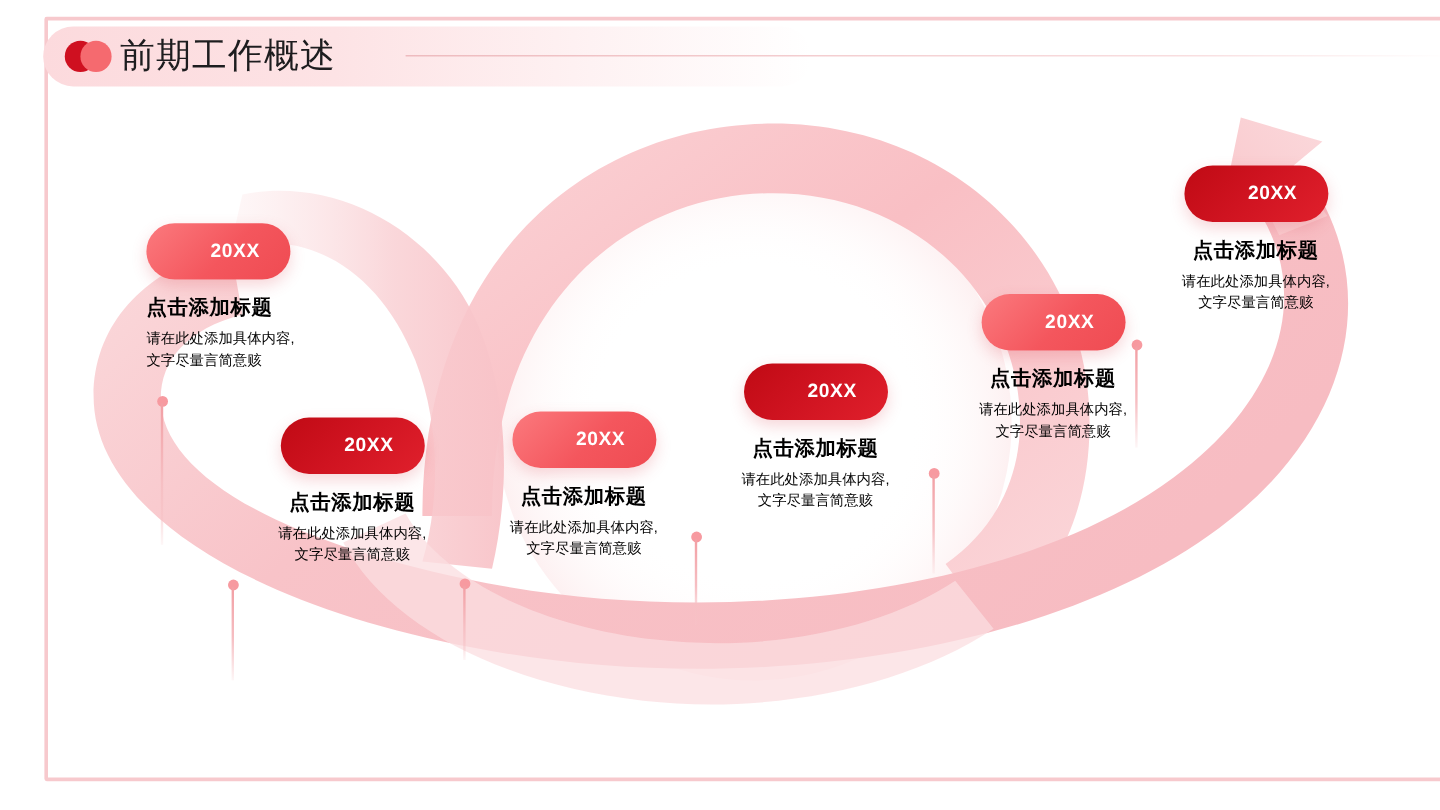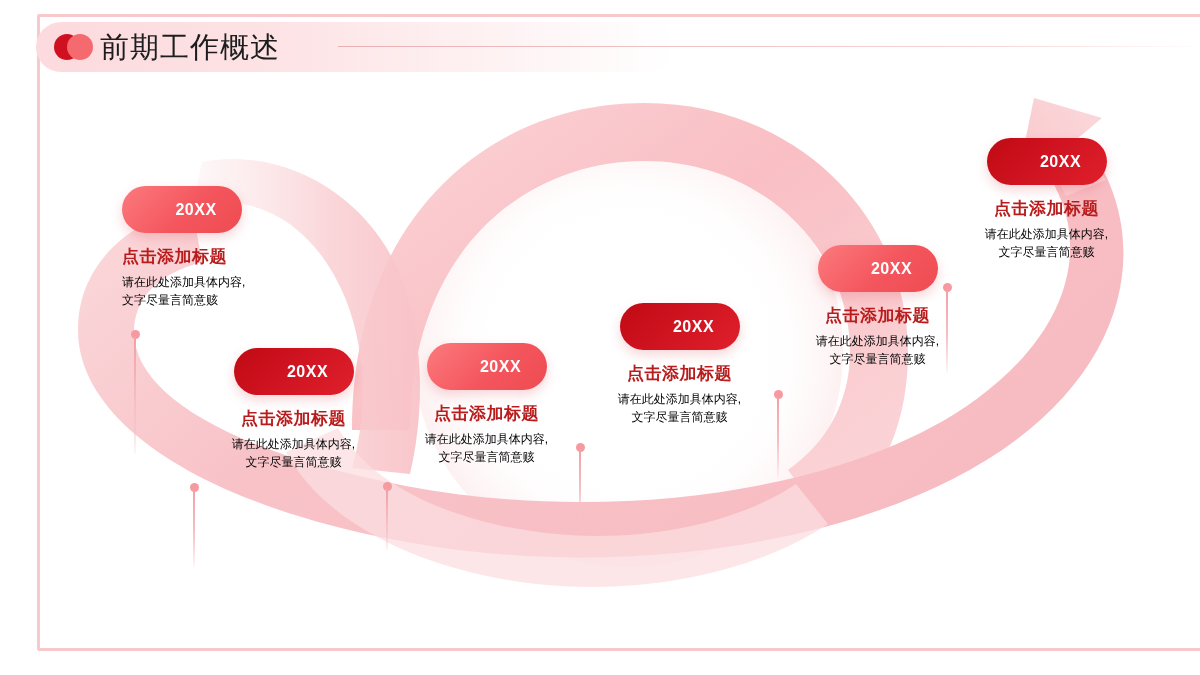--- a/index.html
+++ b/index.html
@@ -82,21 +82,21 @@
     box-shadow:0 5px 12px rgba(220,70,80,0.22);
     text-align:center;
   }
   .pill span{
     color:#ffffff;font-size:16px;font-weight:bold;letter-spacing:0.5px;
     transform:translateX(14px);
   }
   .pill.light{background:linear-gradient(135deg,#fb7a7e 0%,#f4565d 55%,#ef4b52 100%);}
   .pill.dark{background:linear-gradient(135deg,#c00a14 0%,#cf1320 45%,#e0202c 100%);}
   .item-title{
-    font-size:17px;font-weight:bold;color:#b91c1c;
+    font-size:17px;font-weight:bold;color:#000000;
     white-space:nowrap;margin-top:12px;letter-spacing:0.5px;
   }
   .item-desc{
     font-size:12px;color:#000000;line-height:18px;margin-top:5px;white-space:nowrap;
   }
   .al-left{text-align:left;}
   .al-center{text-align:center;}
   .al-center .pill{margin-left:auto;margin-right:auto;}
 </style>
 </head>

